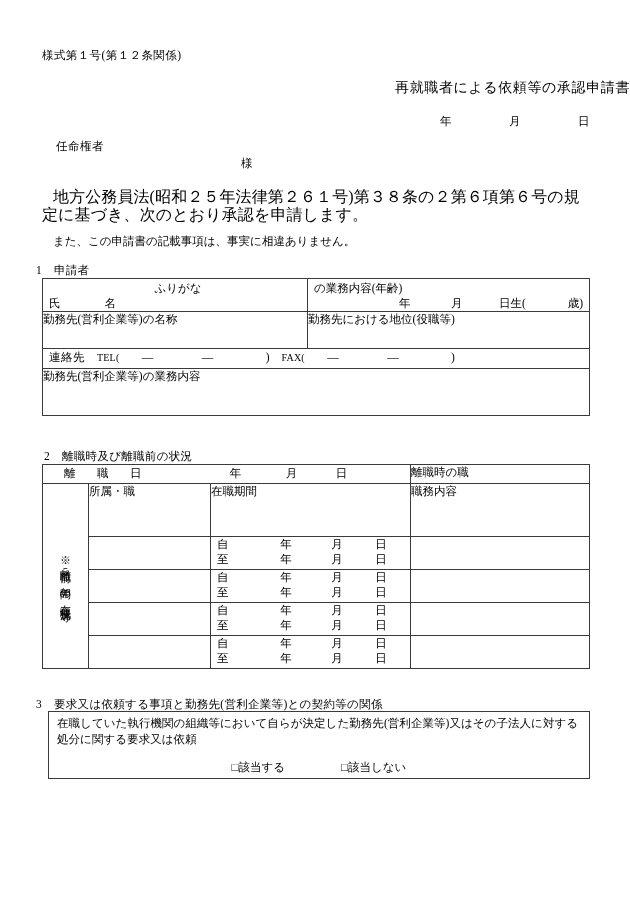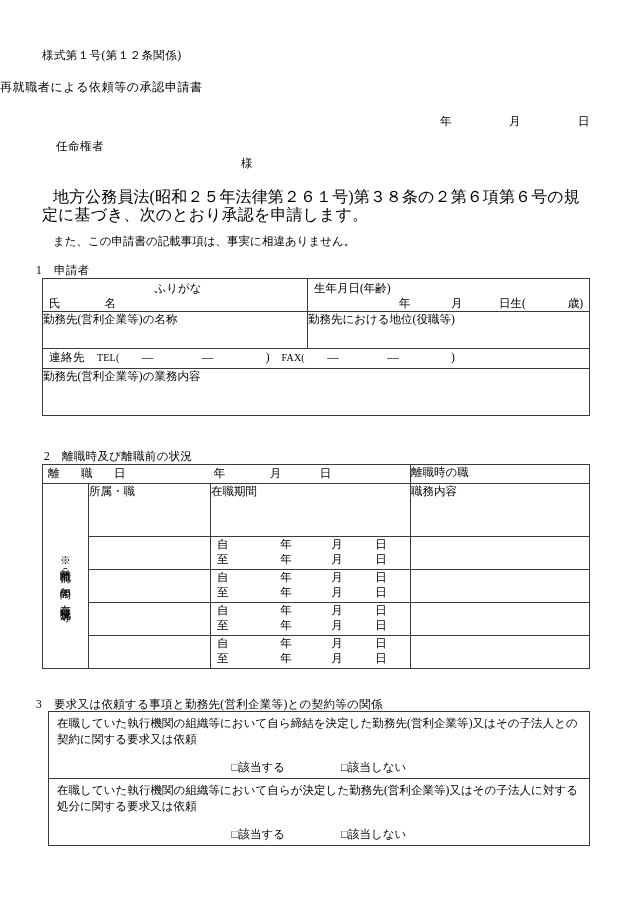--- a/index.html
+++ b/index.html
@@ -30,22 +30,22 @@
     top: 48px;
     font-size: 11.5px;
     letter-spacing: 0.4px;
     white-space: nowrap;
   }
   .doc-title {
     position: absolute;
     left: 0;
     top: 79px;
     width: 630px;
-    text-align: left;
-    font-size: 12px;
+    text-align: right;
+    font-size: 14px;
     letter-spacing: 0.6px;
     white-space: nowrap;
   }
   .date-line {
     position: absolute;
     left: 440px;
     top: 114px;
     width: 150px;
     font-size: 11.5px;
     display: flex;
@@ -135,21 +135,21 @@
   .telno { margin-left: 12px; font-size: 10px; letter-spacing:0.2px;}
   .dashbox { display: inline-block; width: 56px; text-align: center; }
   .dashbox2 { display: inline-block; width: 64px; text-align: center; }
   .paren-close { display: inline-block; width: 30px; text-align: right; }
   .business-cell { height: 46px; }
 
   
   #tbl-leave { left: 42px; top: 464px; width: 547px; }
   .leave-date-cell { height: 18px; }
   .leave-date-row { display: flex; align-items: baseline; padding: 1px 0 0 5px; }
-  .leave-date-row .lbl { letter-spacing: 5px; }
+  .leave-date-row .lbl { letter-spacing: 5px; margin-left: 16px; }
   .leave-date-row .ymd { display: inline-block; text-align: center; }
   .lv-y { width: 62px; margin-left: 58px; }
   .lv-m { width: 50px; }
   .lv-d { width: 50px; }
   .vert-cell {
     width: 46px;
     text-align: center;
     vertical-align: middle;
   }
   .vert-text {
@@ -220,21 +220,21 @@
         <col style="width:265px">
         <col style="width:282px">
       </colgroup>
     <tbody>
       <tr>
         <td class="furigana-cell">
           <div class="furi-l1">ふりがな</div>
           <div class="furi-l2">氏　　名</div>
         </td>
         <td class="furigana-cell">
-          <div class="dob-l1">生年月日(年齢)</div>
+          <div class="dob-l1">の業務内容(年齢)</div>
           <div class="dob-row">
             <span class="w-year">年</span>
             <span class="w-month">月</span>
             <span class="w-day">日生(</span>
             <span class="w-age">歳)</span>
           </div>
         </td>
       </tr>
       <tr>
         <td class="workplace-cell pad">勤務先(営利企業等)の名称</td>
@@ -379,29 +379,20 @@
     <span class="num">3</span><span>要求又は依頼する事項と勤務先(営利企業等)との契約等の関係</span>
   </div>
 
   <table class="frm" id="tbl-contract">
     <colgroup>
         <col style="width:541px">
       </colgroup>
     <tbody>
       <tr>
         <td class="clause-cell">
-          <div class="clause-text">在職していた執行機関の組織等において自ら締結を決定した勤務先(営利企業等)又はその子法人との契約に関する要求又は依頼</div>
-          <div class="checks">
-            <span class="chk-box">□該当する</span>
-            <span class="chk-box">□該当しない</span>
-          </div>
-        </td>
-      </tr>
-      <tr>
-        <td class="clause-cell">
           <div class="clause-text">在職していた執行機関の組織等において自らが決定した勤務先(営利企業等)又はその子法人に対する処分に関する要求又は依頼</div>
           <div class="checks">
             <span class="chk-box">□該当する</span>
             <span class="chk-box">□該当しない</span>
           </div>
         </td>
       </tr>
     </tbody>
   </table>
 

